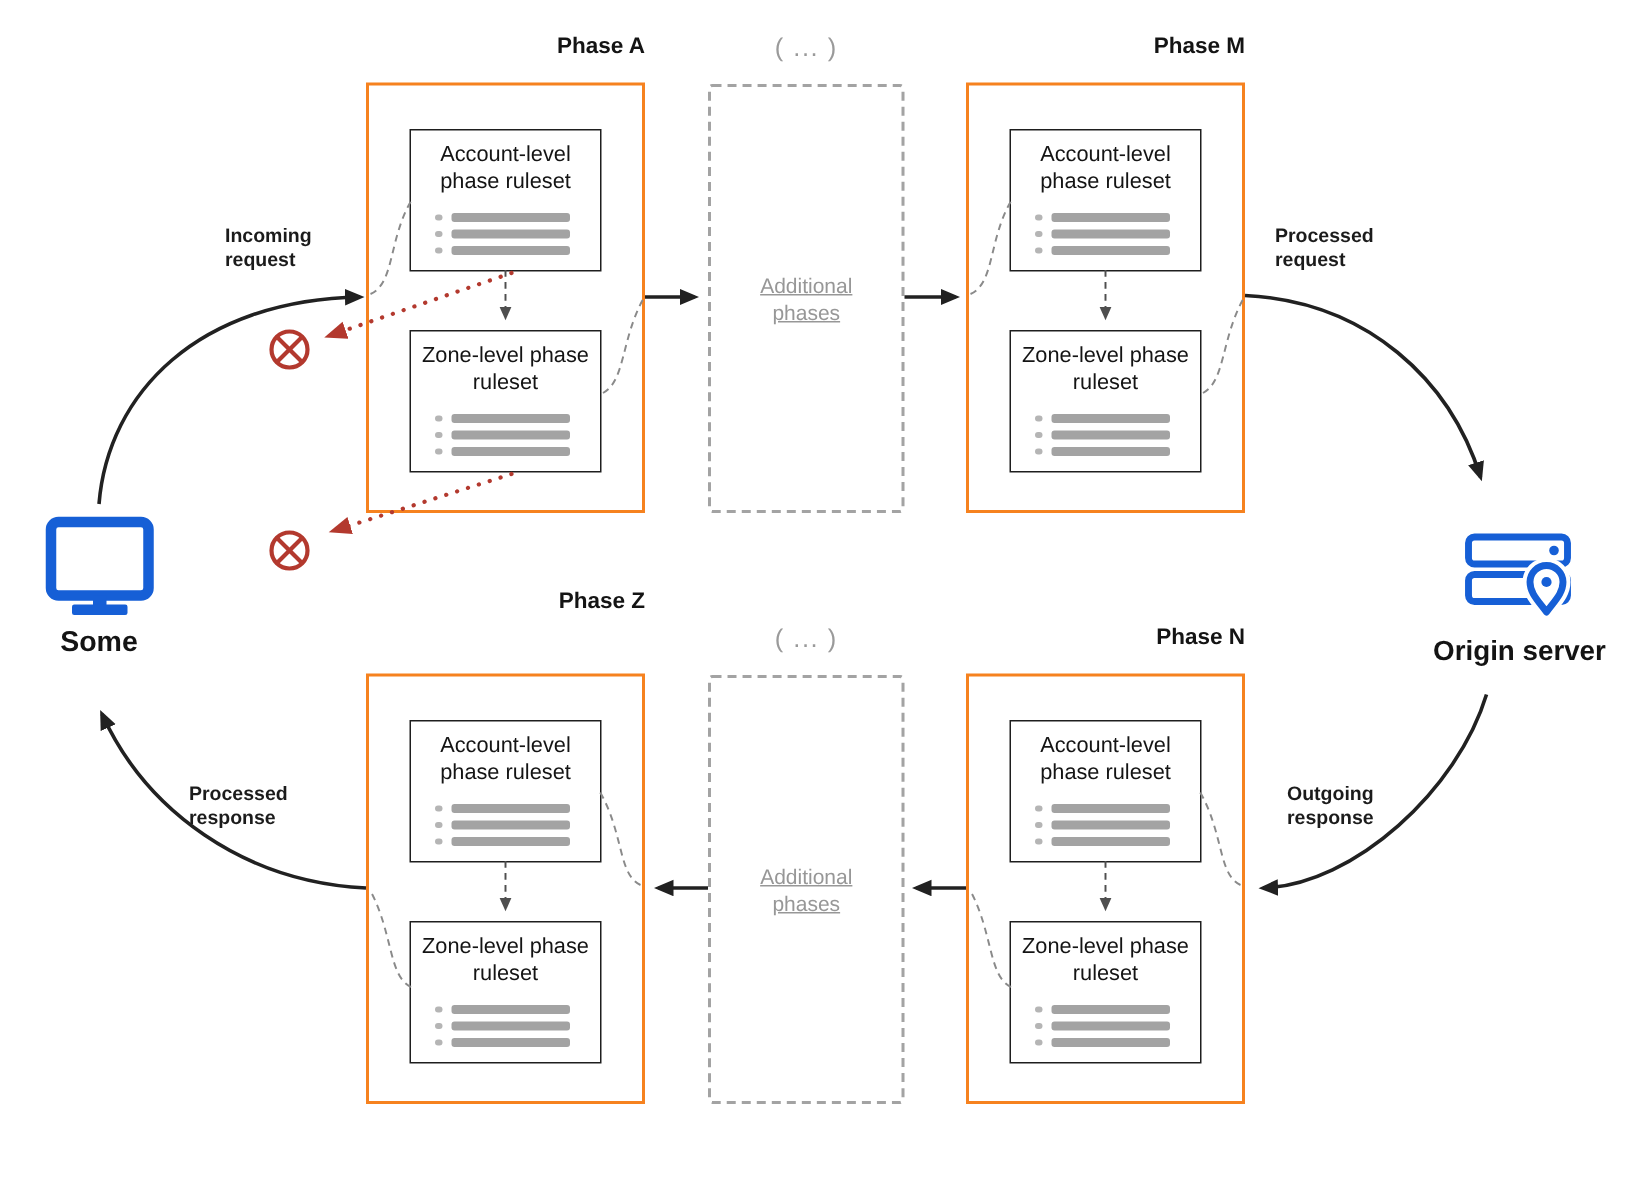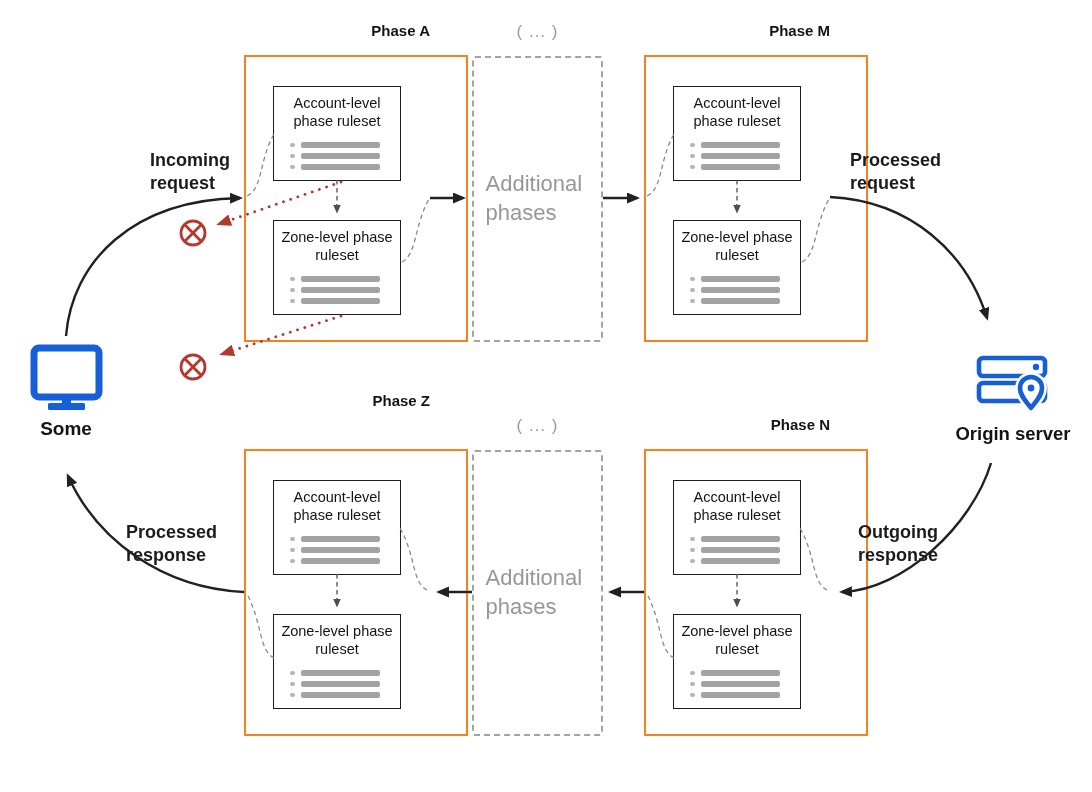--- a/index.html
+++ b/index.html
@@ -9,21 +9,21 @@
     --gray:#979797;
     --ink:#1B1B1B;
   }
   html,body{margin:0;padding:0;background:#fff;}
   #canvas{
     position:relative;width:1092px;height:792px;background:#ffffff;
     font-family:"Liberation Sans","DejaVu Sans",sans-serif;color:var(--ink);
     overflow:hidden;
   }
   .phase-box{
-    position:absolute;width:224px;height:287px;background:#fff;
+    position:absolute;width:186px;height:287px;background:#fff;
     border:2.5px solid var(--orange);box-sizing:border-box;z-index:1;text-decoration:underline;
   }
   .phase-title{
     position:absolute;width:186px;text-align:right;font-size:15px;font-weight:700;
     color:#141414;z-index:1;
   }
   .ruleset-box{
     position:absolute;left:27px;width:128px;height:95px;background:#fff;
     border:1.4px solid #1E1E1E;box-sizing:border-box;
   }
@@ -32,28 +32,28 @@
   }
   .rs-list{position:absolute;left:16px;right:20px;top:55px;display:flex;flex-direction:column;gap:5.5px;}
   .rs-row{display:flex;align-items:center;gap:6px;}
   .rs-dot{width:4.5px;height:4.5px;border-radius:50%;background:#B5B5B5;flex:none;}
   .rs-bar{height:5.5px;border-radius:2px;background:#A3A3A3;flex:1;}
   .dashed-box{
     position:absolute;width:131px;height:286px;border:2px dashed #A3A3A3;border-radius:3px;
     box-sizing:border-box;display:flex;align-items:center;justify-content:center;z-index:1;background:#fff;
   }
   .add-label{
-    width:104px;font-size:22px;line-height:1.3;color:var(--gray);
+    width:104px;text-align:center;font-size:14px;line-height:1.3;color:var(--gray);text-decoration:underline;
   }
   .paren-title{
     position:absolute;width:131px;text-align:center;font-size:17px;font-weight:400;
     color:#9A9A9A;letter-spacing:1px;z-index:1;
   }
   .flow-label{
-    position:absolute;font-size:18px;font-weight:700;line-height:1.25;color:#1B1B1B;z-index:1;
+    position:absolute;font-size:13px;font-weight:700;line-height:1.25;color:#1B1B1B;z-index:1;
   }
   .note-red{
     position:absolute;left:139px;top:272px;width:90px;font-size:14.5px;line-height:1.22;
     color:var(--red);z-index:1;
   }
   .endpoint-label{
     position:absolute;text-align:center;font-weight:700;color:#141414;z-index:1;
   }
   #wires{position:absolute;left:0;top:0;z-index:2;pointer-events:none;}
   .icon-svg{position:absolute;z-index:1;}

